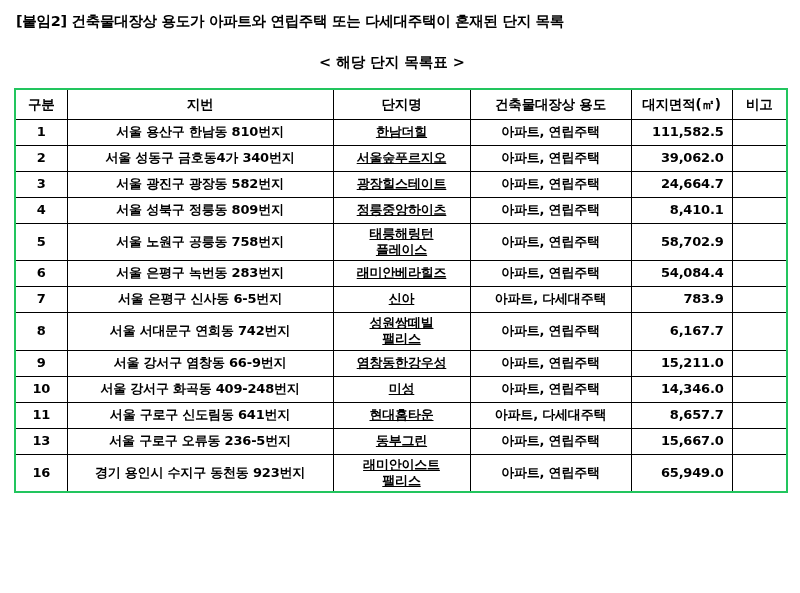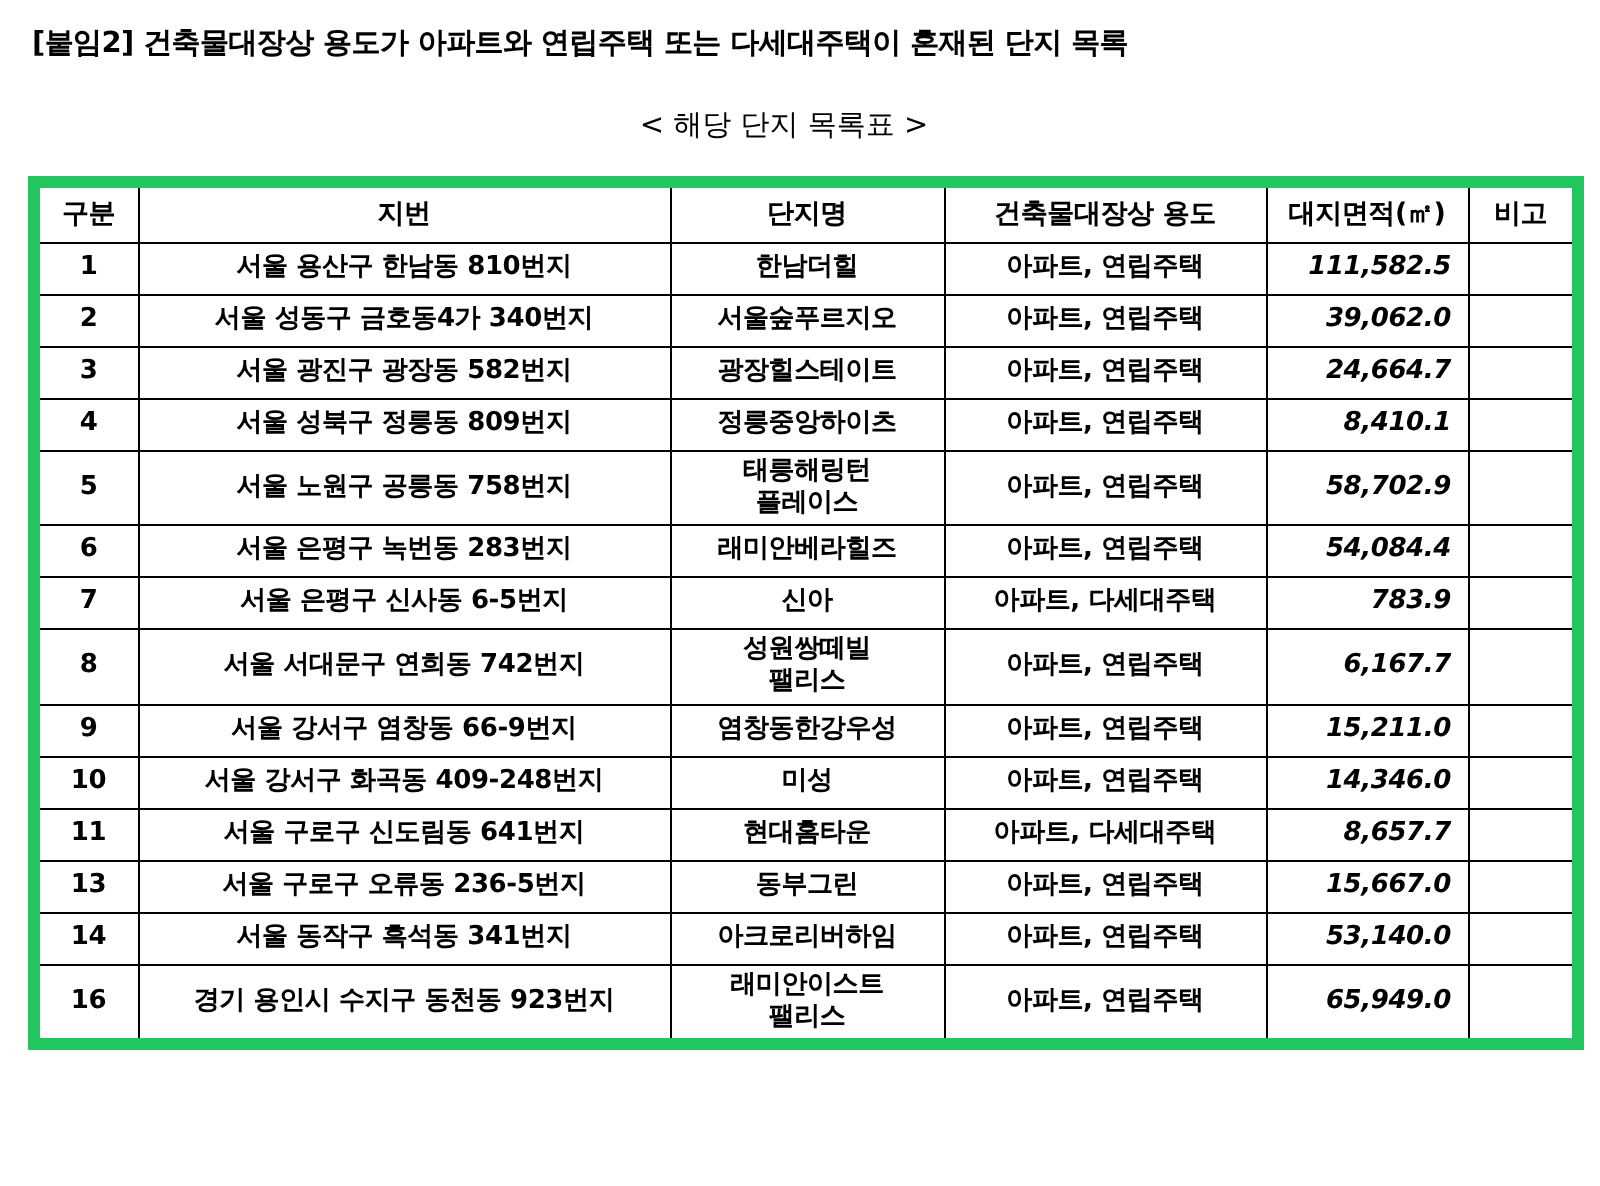--- a/index.html
+++ b/index.html
@@ -24,31 +24,31 @@
   .doc-heading {
     font-size: 14.5px;
     font-weight: 700;
     letter-spacing: -0.3px;
     white-space: nowrap;
     margin: 2px 0 0 2px;
   }
   .doc-subheading {
     text-align: center;
     font-size: 14.5px;
-    font-weight: 400;
+    font-weight: 700;
     letter-spacing: 0px;
     margin-top: 22px;
     margin-bottom: 14px;
   }
   table.listing {
     border-collapse: collapse;
     width: 772px;
     margin: 16px auto;
     table-layout: fixed;
-    border: 6px solid #22c55e;
+    border: 2px solid #22c55e;
   }
   table.listing th,
   table.listing td {
     border: 1px solid #000;
     font-size: 13px;
     font-weight: 700;
     text-align: center;
     vertical-align: middle;
     padding: 2px 3px;
     letter-spacing: -0.2px;
@@ -56,33 +56,33 @@
     height: 26px;
     box-sizing: border-box;
   }
   table.listing thead th {
     height: 30px;
     font-size: 13.5px;
   }
   table.listing td.area {
     text-align: right;
     padding-right: 8px;
-    font-style: italic;
   }
   table.listing td.note {
     text-align: center;
   }
   .col-no     { width: 52px; }
   .col-addr   { width: 266px; }
   .col-name   { width: 137px; }
   .col-use    { width: 161px; }
   .col-area   { width: 101px; }
   .col-note   { width: 55px; }
   .two-line {
     white-space: pre-line;
+    text-decoration: underline;
   }
 </style>
 </head>
 <body>
 
 <div class="page">
 
   <div class="doc-heading">[붙임2] 건축물대장상 용도가 아파트와 연립주택 또는 다세대주택이 혼재된 단지 목록</div>
 
   <div class="doc-subheading">&lt; 해당 단지 목록표 &gt;</div>
@@ -199,28 +199,20 @@
         </tr>
         <tr>
           <td>13</td>
           <td>서울 구로구 오류동 236-5번지</td>
           <td class="two-line">동부그린</td>
           <td>아파트, 연립주택</td>
           <td class="area">15,667.0</td>
           <td class="note"></td>
         </tr>
         <tr>
-          <td>14</td>
-          <td>서울 동작구 흑석동 341번지</td>
-          <td class="two-line">아크로리버하임</td>
-          <td>아파트, 연립주택</td>
-          <td class="area">53,140.0</td>
-          <td class="note"></td>
-        </tr>
-        <tr>
           <td>16</td>
           <td>경기 용인시 수지구 동천동 923번지</td>
           <td class="two-line">래미안이스트
 팰리스</td>
           <td>아파트, 연립주택</td>
           <td class="area">65,949.0</td>
           <td class="note"></td>
         </tr>
       </tbody>
   </table>

